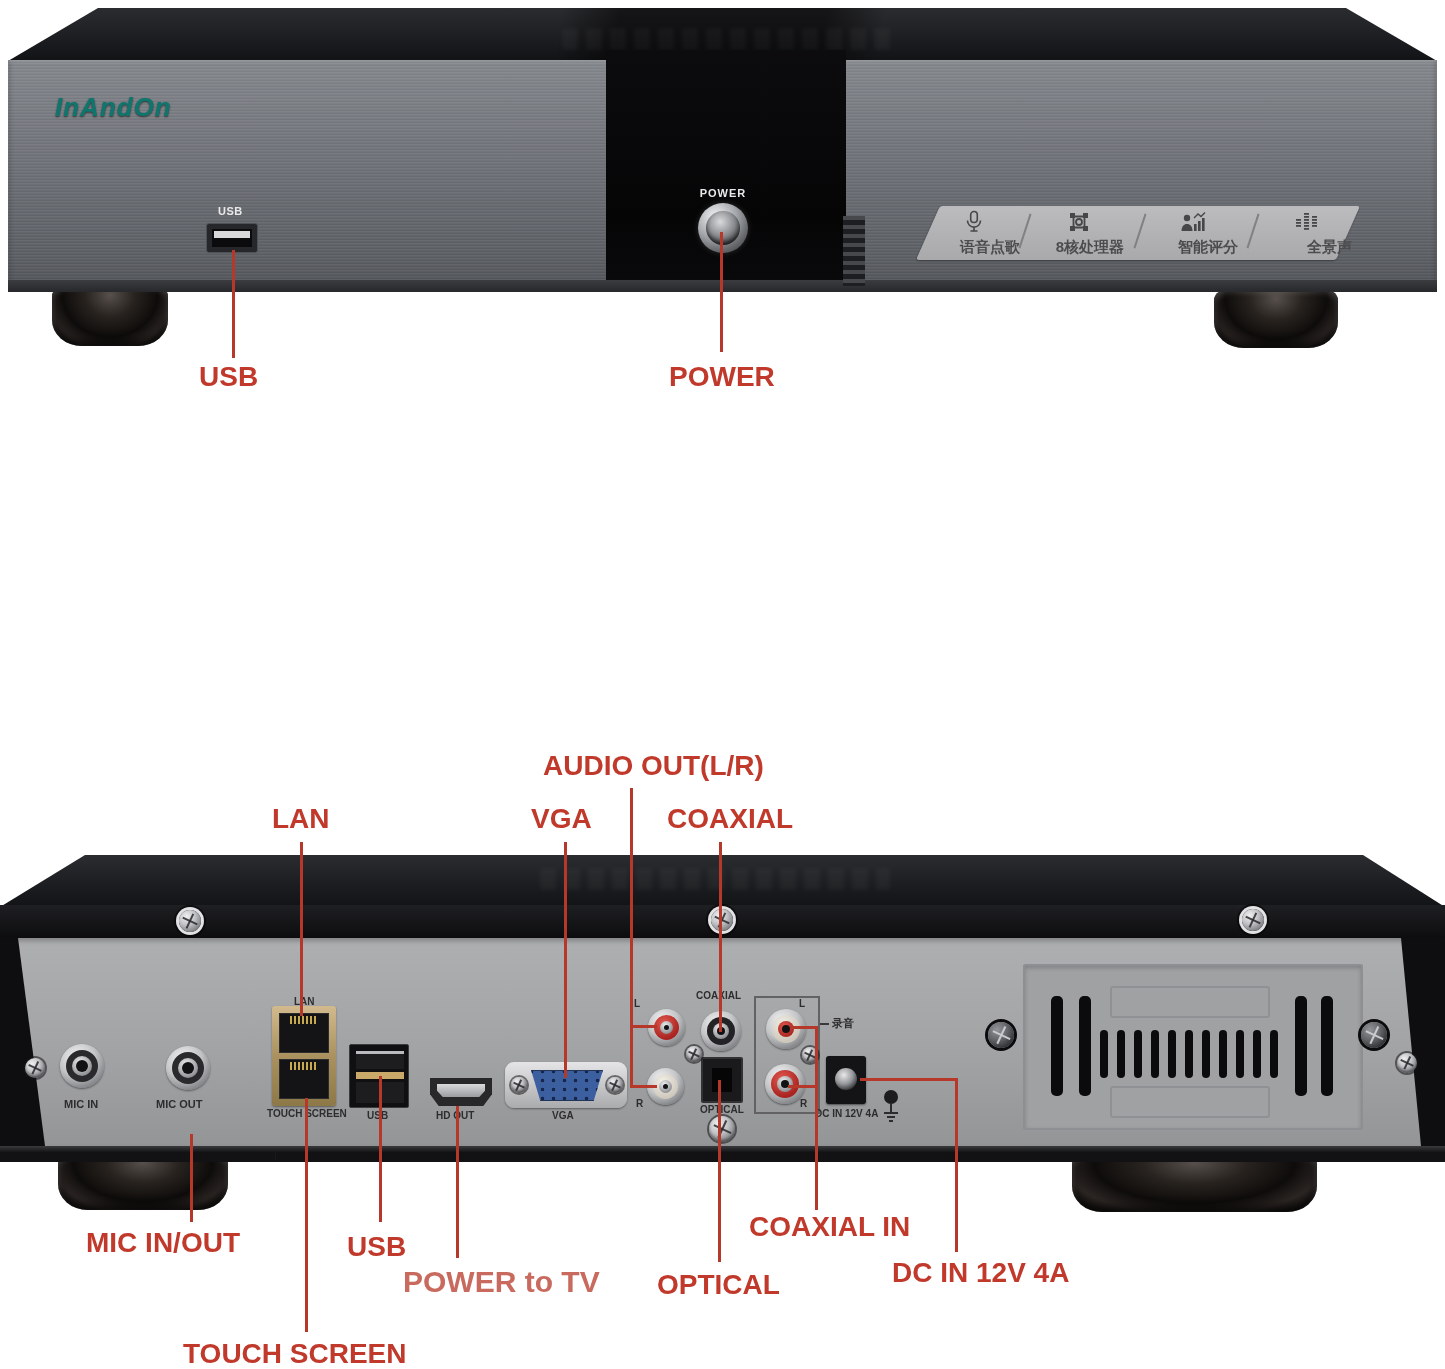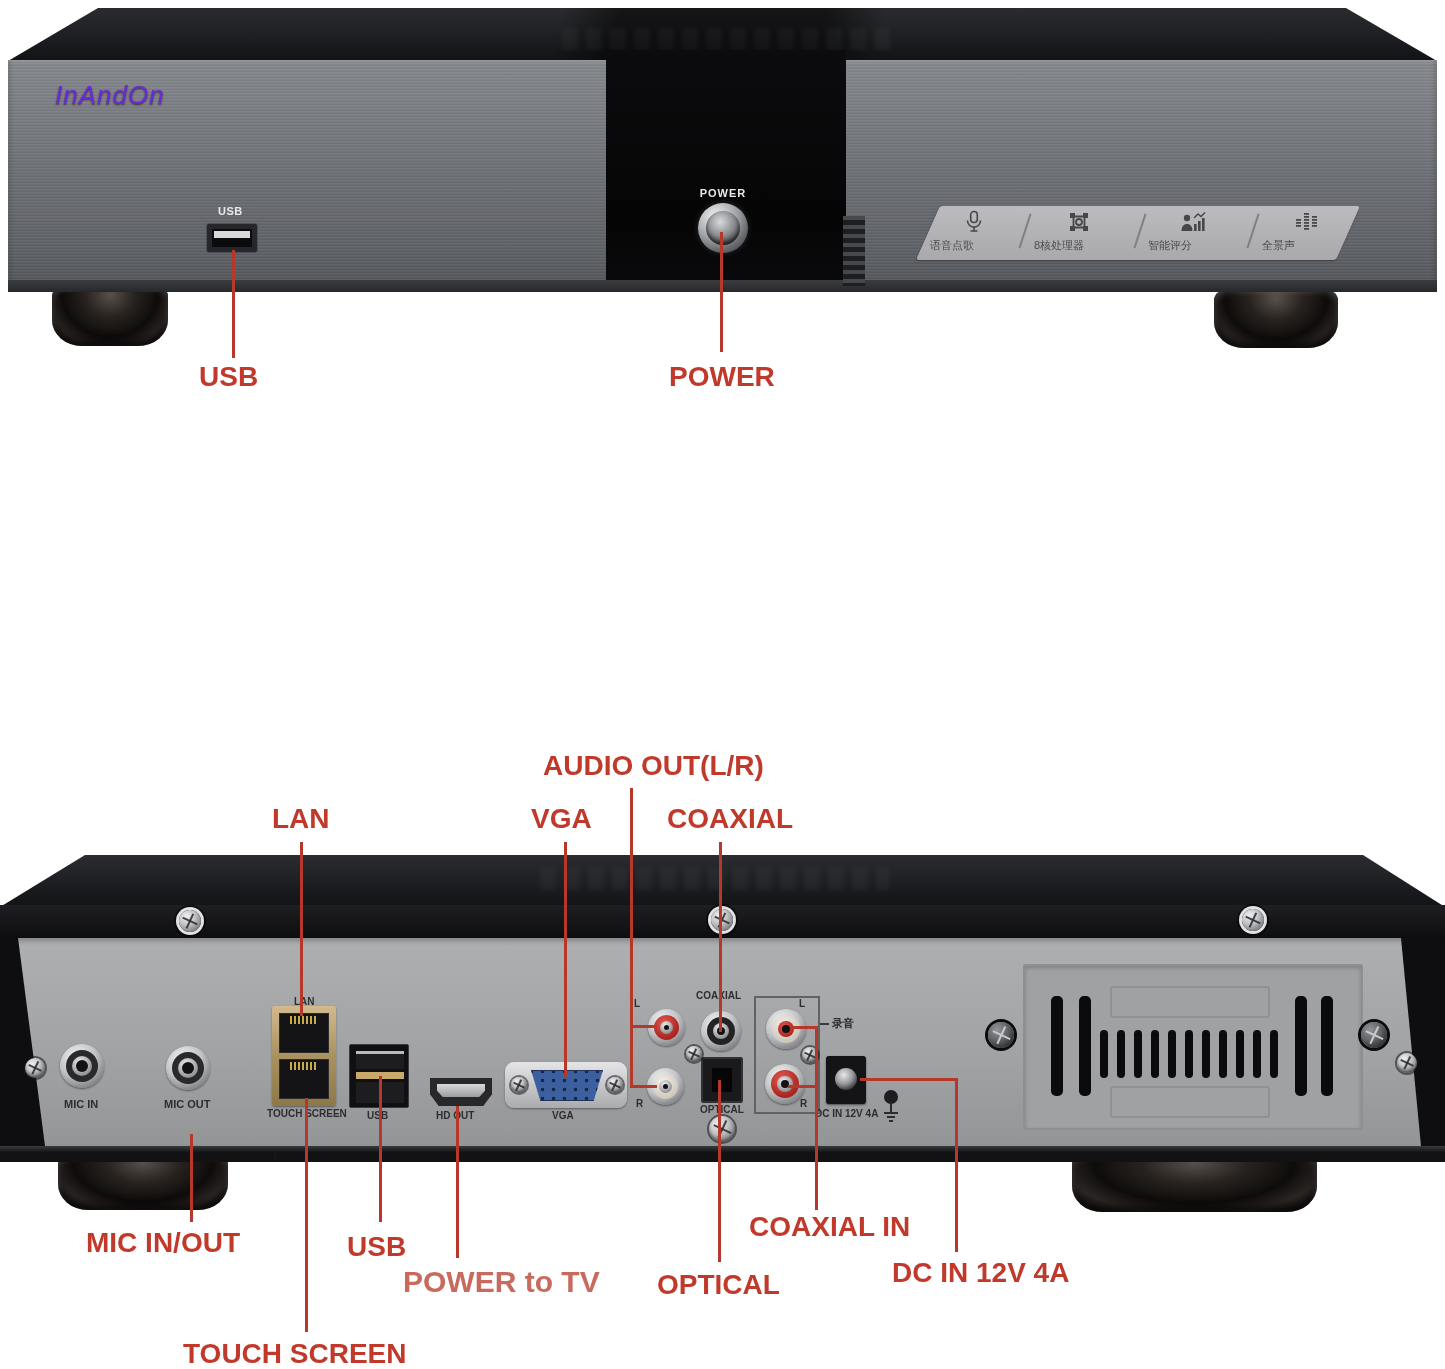--- a/index.html
+++ b/index.html
@@ -39,42 +39,42 @@
   .rca{position:absolute;border-radius:50%;z-index:10;
        background:radial-gradient(circle at 38% 30%,#f2f2f3,#c4c5c7 45%,#8d8e91 72%,#5e5f63);
        box-shadow:0 1px 2px rgba(0,0,0,.45);}
   .rca>span{position:absolute;border-radius:50%;}
   .rca-ring{inset:6px;}
   .rca-core{inset:12px;background:radial-gradient(circle at 40% 32%,#eeeeef,#a0a1a4 60%,#6f7073);}
   .rca-hole{inset:16px;background:#121214;}
   
   .slot{position:absolute;background:#0b0b0d;border-radius:5px;z-index:12;}
   
-  .fs-caption{position:absolute;font-size:11px;color:#4c4c4e;white-space:nowrap;text-align:left;width:90px;z-index:8;}
+  .fs-caption{position:absolute;font-size:15px;color:#4c4c4e;white-space:nowrap;text-align:right;width:90px;z-index:8;font-weight:bold;}
   .fs-sep{position:absolute;width:2px;height:36px;background:#808184;transform:rotate(18deg);z-index:8;}
   .fs-icon{position:absolute;z-index:8;}
 </style>
 </head>
 <body>
 
 <div id="canvas">
 
   <div class="abs" style="left:0;top:0;width:1445px;height:410px;">
 
     <div class="foot" style="left:52px;top:284px;width:116px;height:62px;"></div>
     <div class="foot" style="left:1214px;top:288px;width:124px;height:60px;"></div>
 
     <div class="abs lid" style="left:8px;top:8px;width:1429px;height:53px;clip-path:polygon(90px 0,1338px 0,100% 100%,0 100%);z-index:2;"></div>
     <div class="abs" style="left:540px;top:8px;width:360px;height:52px;z-index:3;background:linear-gradient(100deg,transparent 6%,rgba(0,0,0,.5) 22% 78%,transparent 94%);"></div>
     <div class="abs emboss" style="left:562px;top:28px;width:336px;height:22px;z-index:4;"></div>
 
     <div class="abs brushed" style="left:8px;top:60px;width:1429px;height:232px;z-index:2;box-shadow:inset 0 2px 3px rgba(255,255,255,.15), inset 0 -4px 6px rgba(0,0,0,.35);"></div>
     <div class="abs" style="left:8px;top:280px;width:1429px;height:12px;z-index:5;background:linear-gradient(180deg,#3a3c40,#26282b);"></div>
 
-    <div class="abs" style="left:55px;top:80px;z-index:6;font-style:italic;font-weight:400;font-size:26px;letter-spacing:1px;color:#6d28d9;text-shadow:0 1px 2px rgba(0,0,0,.6);">InAndOn</div>
+    <div class="abs" style="left:55px;top:92px;z-index:6;font-style:italic;font-weight:700;font-size:26px;letter-spacing:1px;color:#0f766e;text-shadow:0 1px 2px rgba(0,0,0,.6);">InAndOn</div>
 
     <div class="abs" style="left:218px;top:205px;z-index:6;font-size:11px;font-weight:bold;color:#e9e9eb;letter-spacing:.5px;">USB</div>
     <div class="abs" style="left:206px;top:223px;width:52px;height:30px;z-index:6;background:#26272a;border:1px solid #505156;border-radius:3px;">
       <div class="abs" style="left:5px;top:5px;width:40px;height:18px;background:#0b0b0d;">
         <div class="abs" style="left:2px;top:2px;width:36px;height:7px;background:#d8d8da;"></div>
       </div>
     </div>
 
     <div class="abs" style="left:606px;top:50px;width:240px;height:240px;z-index:4;background:linear-gradient(180deg,#0c0c0e,#050506 70%,#0a0a0c);"></div>
     <div class="abs" style="left:843px;top:216px;width:22px;height:70px;z-index:5;background:repeating-linear-gradient(180deg,#46484c 0 4px,#1d1e21 4px 9px);"></div>
@@ -195,21 +195,21 @@
       <span class="rca-ring" style="background:#2a2a2c;"></span>
         <span class="rca-core"></span>
         <span class="rca-hole"></span>
     </div>
     <div class="plabel" style="left:64px;top:248px;">MIC IN</div>
     <div class="rca" style="left:166px;top:196px;width:44px;height:44px;">
       <span class="rca-ring" style="background:#2a2a2c;"></span>
         <span class="rca-core"></span>
         <span class="rca-hole"></span>
     </div>
-    <div class="plabel" style="left:164px;top:248px;">MIC OUT</div>
+    <div class="plabel" style="left:156px;top:248px;">MIC OUT</div>
 
     <div class="plabel sm" style="left:294px;top:146px;">LAN</div>
     <div class="abs" style="left:272px;top:156px;width:64px;height:100px;z-index:10;border-radius:3px;
                 background:linear-gradient(180deg,#d2ba8e,#a9925f 50%,#8d7848);box-shadow:0 1px 2px rgba(0,0,0,.4);"></div>
     <div class="abs" style="left:279px;top:163px;width:50px;height:40px;z-index:11;background:#141416;border:1px solid #2c2c2e;">
       <div class="abs" style="left:10px;top:2px;width:28px;height:8px;background:repeating-linear-gradient(90deg,#c9a94f 0 2px,#141416 2px 4px);"></div>
     </div>
     <div class="abs" style="left:279px;top:209px;width:50px;height:40px;z-index:11;background:#141416;border:1px solid #2c2c2e;">
       <div class="abs" style="left:10px;top:2px;width:28px;height:8px;background:repeating-linear-gradient(90deg,#c9a94f 0 2px,#141416 2px 4px);"></div>
     </div>

